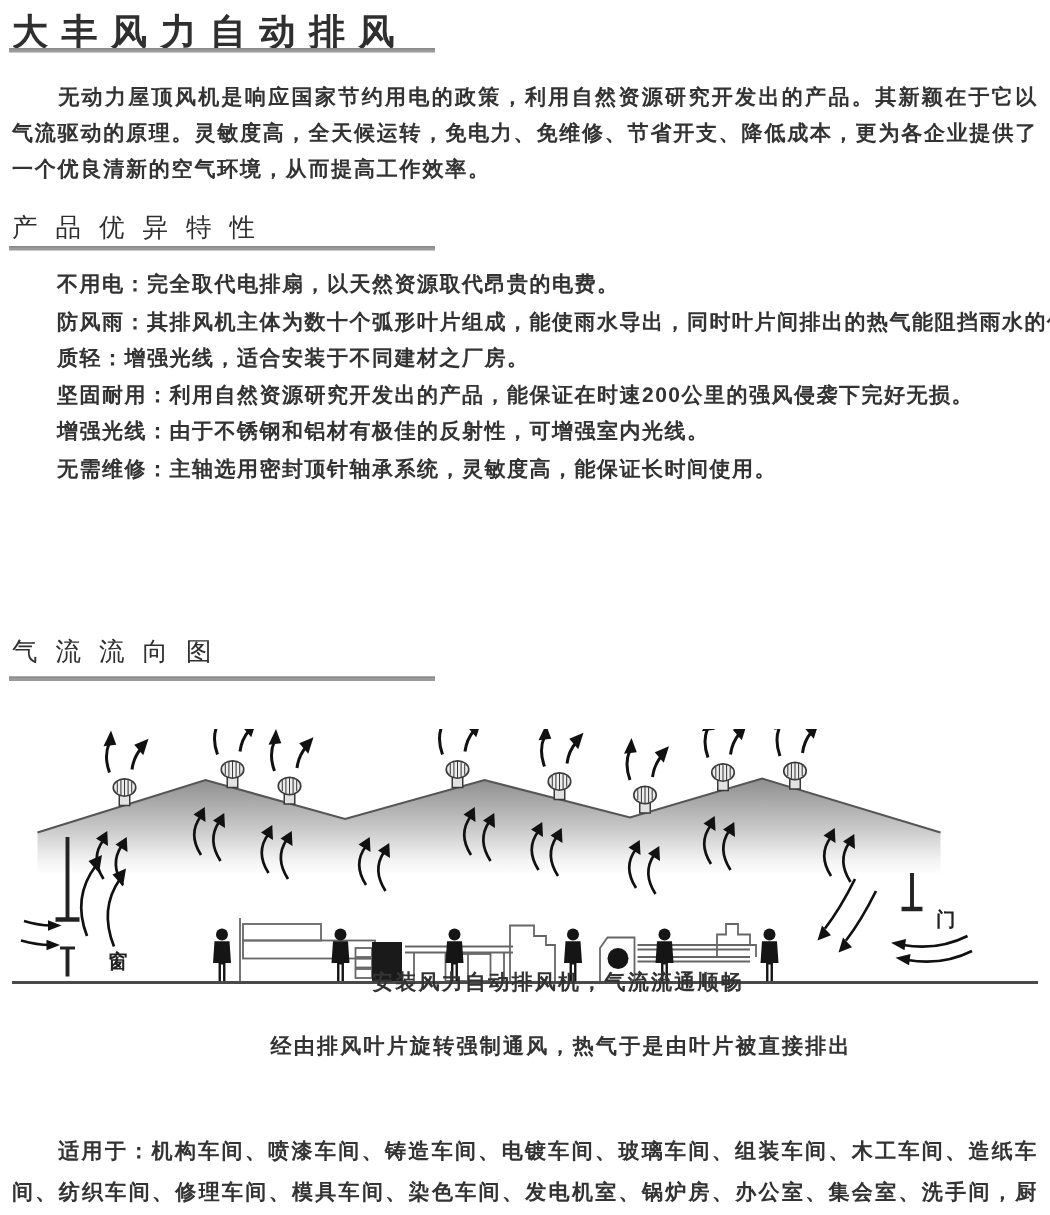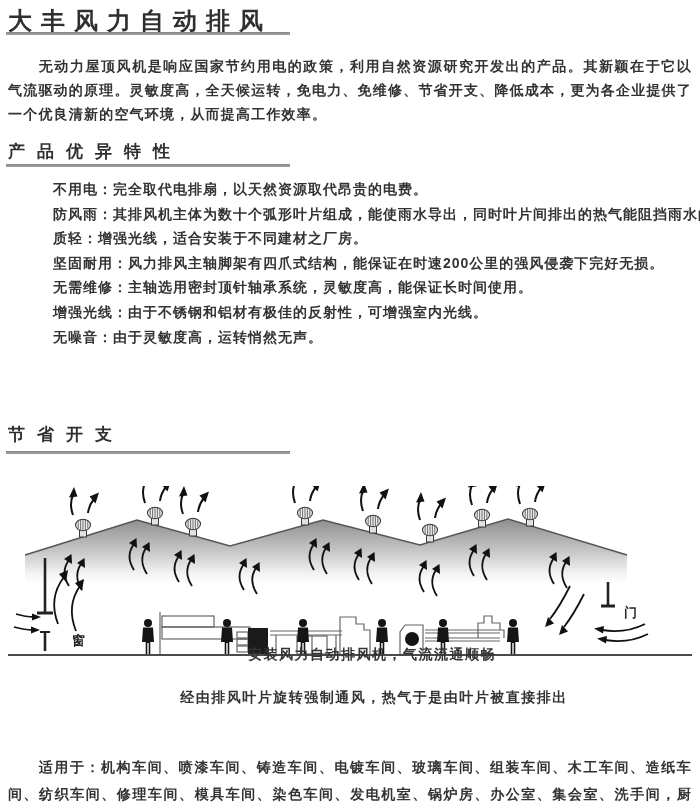--- a/index.html
+++ b/index.html
@@ -1,32 +1,32 @@
 <!DOCTYPE html>
 <html><head>
 <meta charset="utf-8">
 <style>
   html,body{margin:0;padding:0;}
   body{width:700px;height:810px;background:#ffffff;position:relative;
        font-family:"Liberation Sans",sans-serif;color:#2f2f2f;overflow:hidden;}
   .abs{position:absolute;}
   .h1{top:5px;left:8px;font-size:24px;font-weight:bold;letter-spacing:9px;white-space:nowrap;}
-  .h2{font-size:17px;font-weight:bold;letter-spacing:12px;white-space:nowrap;left:8px;}
+  .h2{font-size:17px;font-weight:normal;letter-spacing:12px;white-space:nowrap;left:8px;}
   .h2a{top:140px;}
   .h2b{top:423px;}
   .rule{left:6px;width:284px;height:2px;background:#9a9a9a;border-top:1px solid #8a8a8a;}
   .r1{top:32px;}
   .r2{top:164px;}
   .r3{top:451px;}
   .body-txt{font-size:14px;font-weight:bold;letter-spacing:1.2px;line-height:24px;
             text-align:justify;text-indent:2.2em;color:#333;}
-  .intro{top:40px;left:8px;width:684px;}
+  .intro{top:40px;left:8px;width:684px;font-family:Liberation Serif, serif;}
   .features{top:177px;left:38px;width:662px;font-size:14px;font-weight:bold;
             letter-spacing:1px;color:#333;}
-  .feature{height:24.6px;line-height:24.6px;white-space:nowrap;margin-left:15px;}
+  .feature{height:24.6px;line-height:24.6px;white-space:nowrap;}
   .cap{left:0;width:700px;text-align:center;font-size:14px;font-weight:bold;
        letter-spacing:1.5px;color:#333;}
   .cap1{top:646px;margin-left:22px;}
   .cap2{top:689px;padding-left:24px;}
   .apps{top:740px;left:8px;width:684px;line-height:27px;}
   .diagram{top:486px;left:0;width:700px;height:178px;}
 </style>
 </head>
 <body>
 
@@ -35,27 +35,26 @@
 
 <p class="abs body-txt intro">无动力屋顶风机是响应国家节约用电的政策，利用自然资源研究开发出的产品。其新颖在于它以气流驱动的原理。灵敏度高，全天候运转，免电力、免维修、节省开支、降低成本，更为各企业提供了一个优良清新的空气环境，从而提高工作效率。</p>
 
 <div class="abs h2 h2a">产品优异特性</div>
 <div class="abs rule r2"></div>
 
 <div class="abs features">
   <div class="feature"><span>不用电：</span><span>完全取代电排扇，以天然资源取代昂贵的电费。</span></div>
   <div class="feature"><span>防风雨：</span><span>其排风机主体为数十个弧形叶片组成，能使雨水导出，同时叶片间排出的热气能阻挡雨水的侵入。</span></div>
   <div class="feature"><span>质轻：</span><span>增强光线，适合安装于不同建材之厂房。</span></div>
-  <div class="feature"><span>坚固耐用：</span><span>风力排风主轴脚架有四爪式结构，能保证在时速200公里的强风侵袭下完好无损。</span></div>
+  <div class="feature"><span>坚固耐用：</span><span>利用自然资源研究开发出的产品，能保证在时速200公里的强风侵袭下完好无损。</span></div>
+  <div class="feature"><span>增强光线：</span><span>由于不锈钢和铝材有极佳的反射性，可增强室内光线。</span></div>
   <div class="feature"><span>无需维修：</span><span>主轴选用密封顶针轴承系统，灵敏度高，能保证长时间使用。</span></div>
-  <div class="feature"><span>增强光线：</span><span>由于不锈钢和铝材有极佳的反射性，可增强室内光线。</span></div>
-  <div class="feature"><span>无噪音：</span><span>由于灵敏度高，运转悄然无声。</span></div>
 </div>
 
-<div class="abs h2 h2b">节省开支</div>
+<div class="abs h2 h2b">气流流向图</div>
 <div class="abs rule r3"></div>
 
 <div class="abs diagram">
 <svg width="700" height="178" viewBox="0 0 700 178" xmlns="http://www.w3.org/2000/svg">
   <defs>
     <linearGradient id="roofGrad" x1="0" y1="28" x2="0" y2="98" gradientUnits="userSpaceOnUse">
       <stop offset="0" stop-color="#858585"></stop>
       <stop offset="0.55" stop-color="#c9c9c9"></stop>
       <stop offset="0.85" stop-color="#f3f3f3"></stop>
       <stop offset="1" stop-color="#ffffff"></stop>

